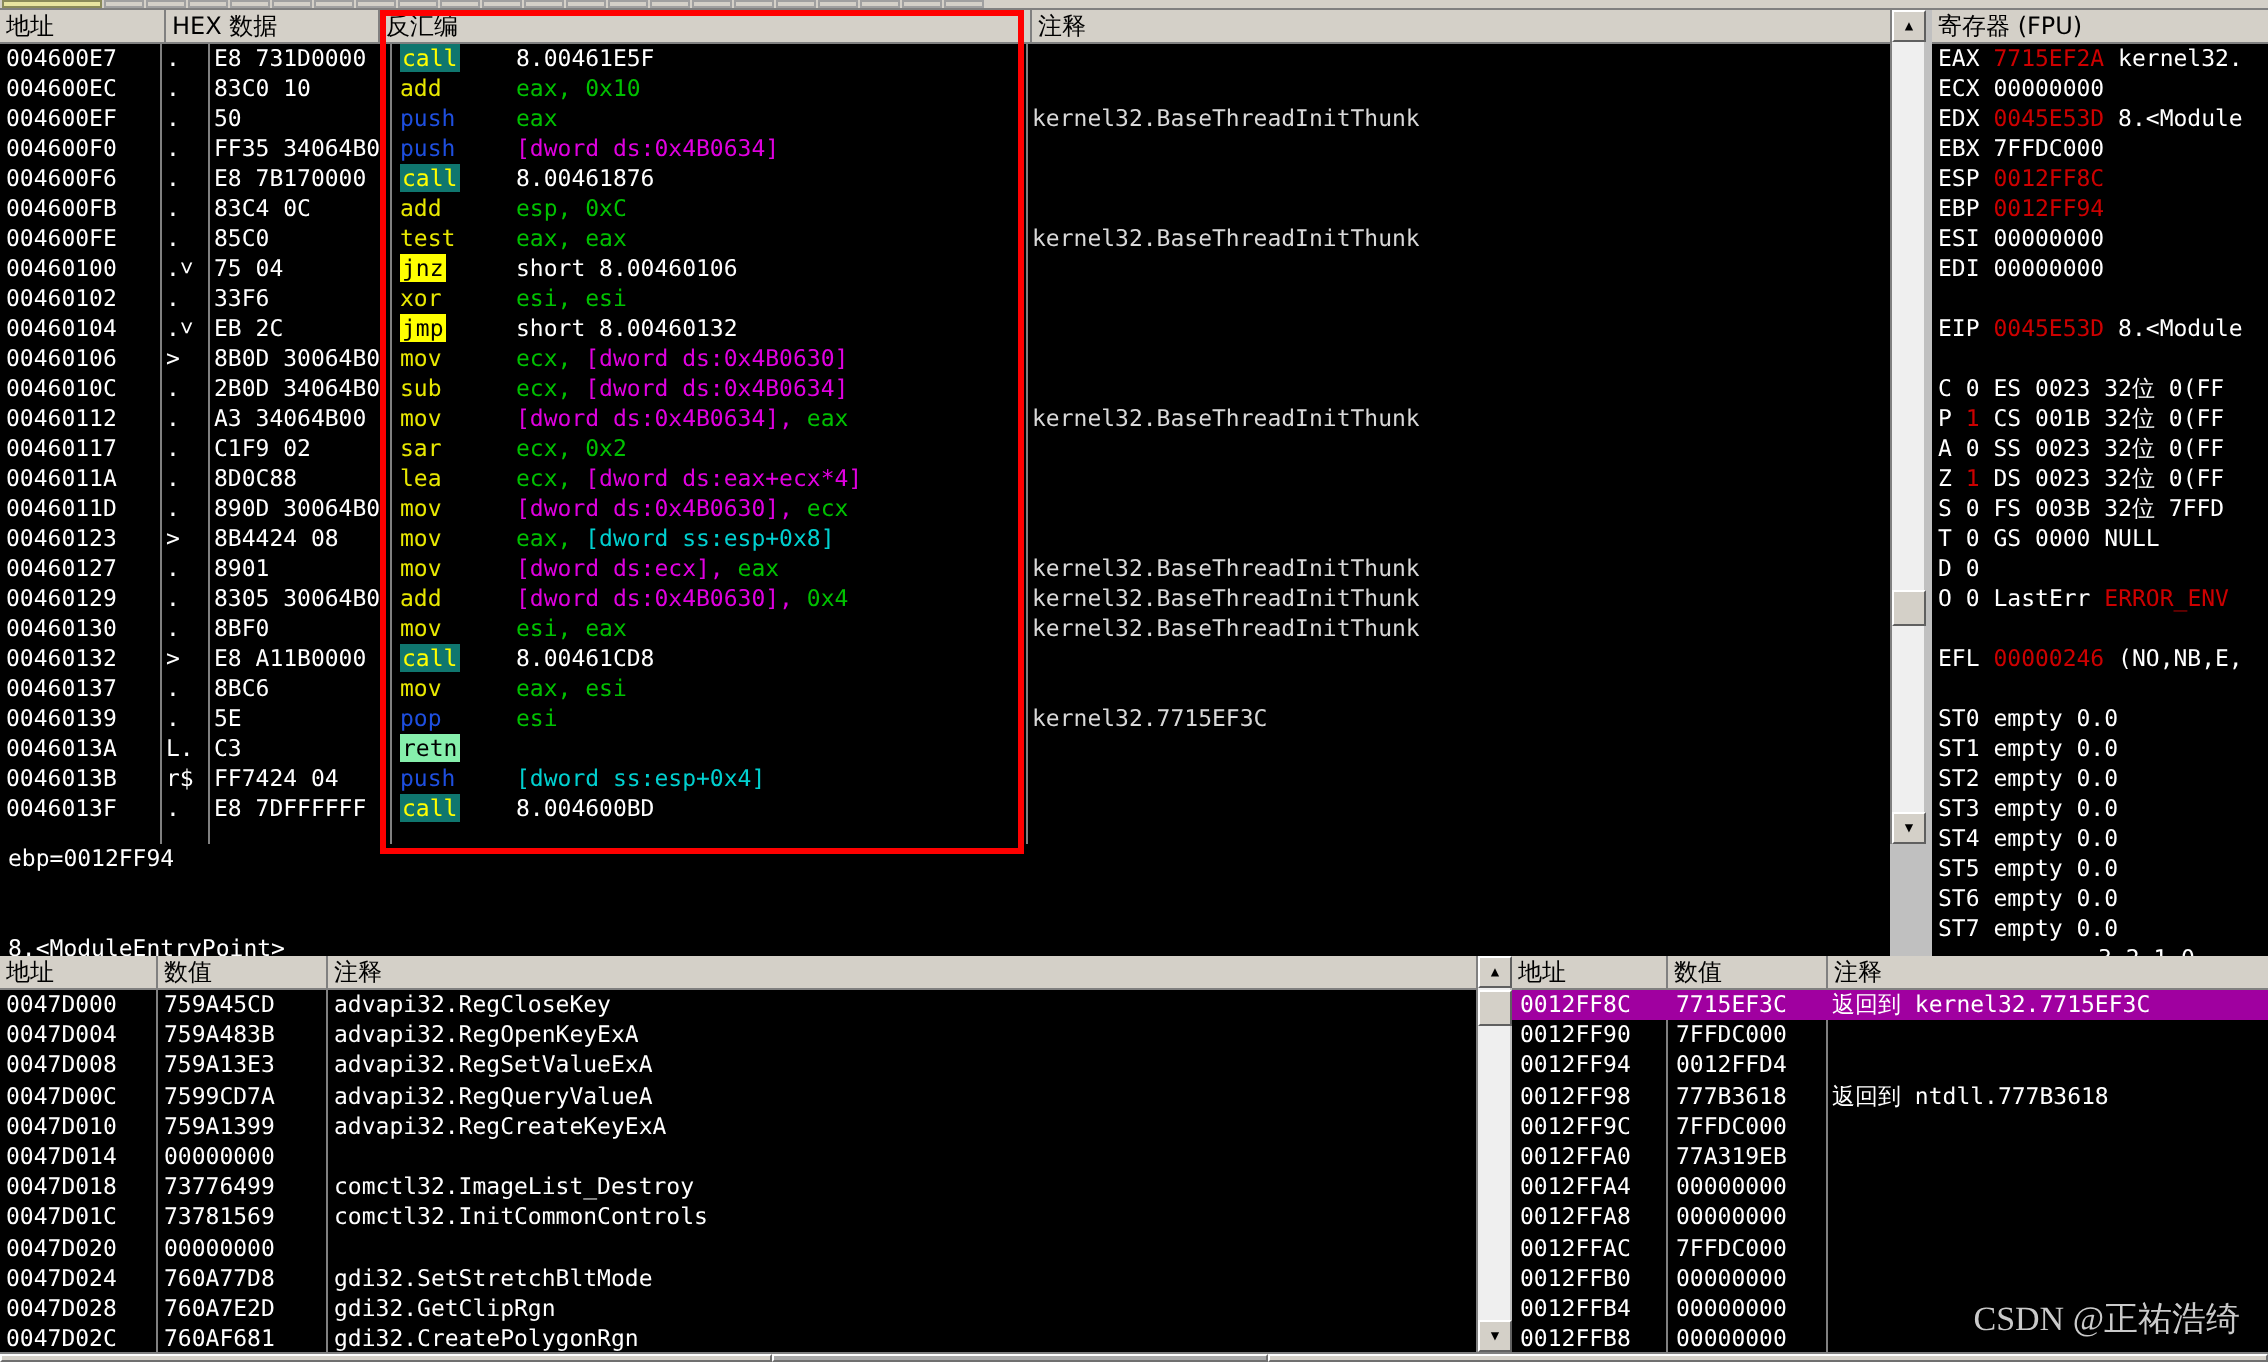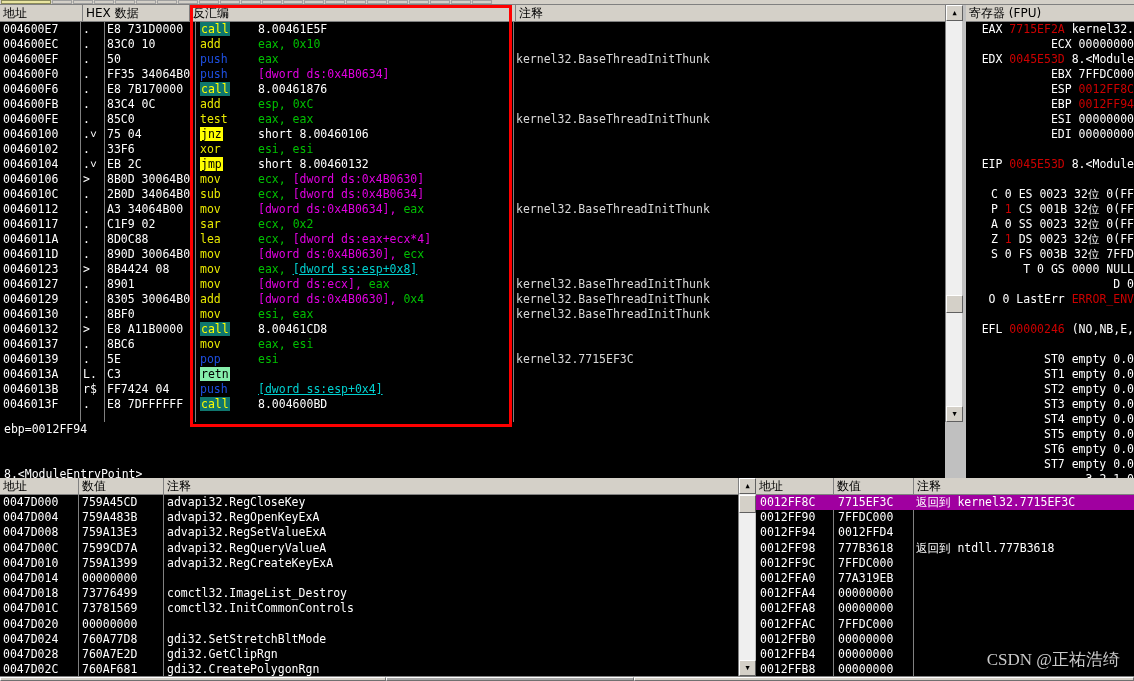--- a/index.html
+++ b/index.html
@@ -43,42 +43,42 @@
   .c-cmt  { position:absolute; left:516px; width:420px; color:#d8d8d8; }
 
   .mn-plain { color:#e8e800; }
   .mn-push  { color:#1e4fe0; }
   .mn-call  { color:#ffff00; background:#0f766e; padding:0 1px; }
   .mn-jmp   { color:#000; background:#ffff00; padding:0 1px; }
   .mn-retn  { color:#000; background:#86efac; padding:0 1px; }
   .op-reg   { color:#00c000; }
   .op-mem   { color:#e000e0;margin-top:28px; }
   .op-white { color:#ffffff; }
-  .op-cyan  { color:#00d0d0;text-decoration:underline; }
+  .op-cyan  { color:#00d0d0; }
 
   
   .vline { position:absolute; top:0; bottom:0; width:1px; background:#808080; }
 
   
   #redbox {
     position:absolute; left:190px; top:5px; width:322px; height:422px;
     border:3px solid #f00; pointer-events:none; z-index:40;
   }
 
   
   #infostrip { position:absolute; left:0; top:422px; width:945px; height:56px;
                background:#000; color:#fff; font-size:11.5px; line-height:15px; }
   #infostrip div { padding-left:4px; height:15px; white-space:nowrap; }
 
   
   #regs { left:966px; top:5px; width:168px; height:473px; background:#000; }
   #regs .hdr { background:#d4d0c8; }
   #regs .rrows { font-size:11.5px; line-height:15px; color:#fff; white-space:nowrap;
                  padding-left:3px; overflow:hidden; }
-  .rline { height:15px;text-align:right; }
+  .rline { height:15px; }
   .r-name { color:#fff; }
   .r-val  { color:#cc0000; }
   .r-val0 { color:#ffffff; }
   .r-cmt  { color:#ffffff; }
   .r-err  { color:#cc0000; }
 
   
   .vscroll { position:absolute; width:17px; background:#d4d0c8;
              border-left:1px solid #808080; }
   .vscroll .arrow { width:17px; height:16px; background:#d4d0c8;

